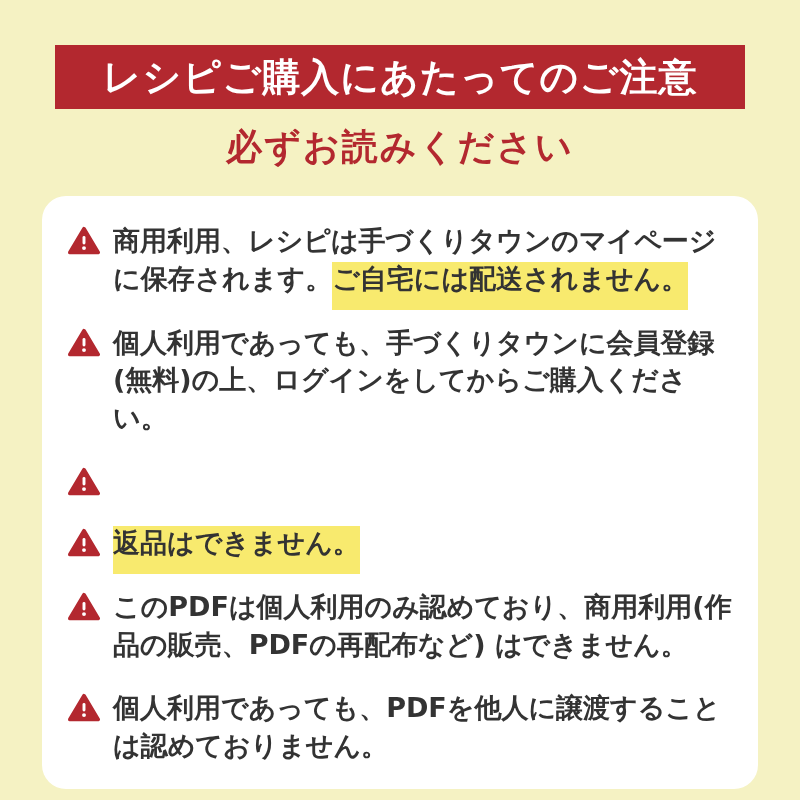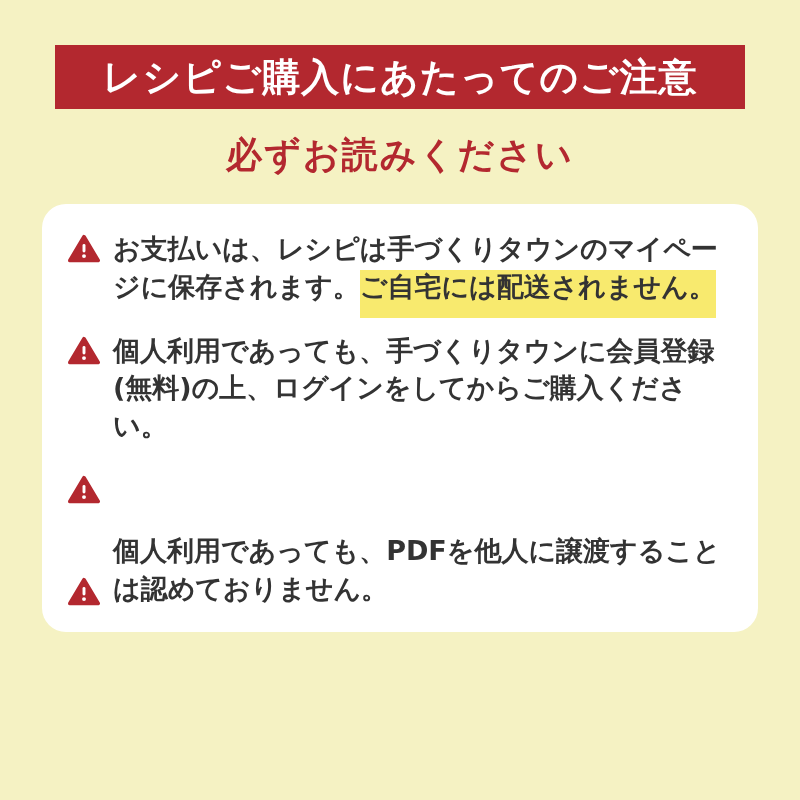--- a/index.html
+++ b/index.html
@@ -25,40 +25,40 @@
     justify-content:center;
   }
   .header-banner h1{
     color:#ffffff;
     font-size:38px;
     font-weight:700;
     letter-spacing:1px;
     white-space:nowrap;
   }
   .subtitle{
-    margin-top:22px;
+    margin-top:14px;
     text-align:center;
     color:var(--accent);
     font-size:36px;
     font-weight:700;
     letter-spacing:2px;
   }
   .notice-card{
     margin:24px 42px 0 42px;
     background:var(--card);
     border-radius:24px;
     padding:26px 24px 24px 26px;
   }
   .notice-item{
     display:flex;
     align-items:flex-start;
     gap:13px;
     margin-bottom:26px;
   }
-  .notice-item:last-child{margin-bottom:0;align-items:flex-end;}
+  .notice-item:last-child{margin-bottom:0;}
   .icon{
     flex:0 0 32px;
     width:32px;height:32px;
     margin-top:3px;
     display:inline-block;
   }
   .icon svg{display:block;}
   .notice-text{
     color:var(--text);
     font-size:27px;
@@ -85,21 +85,21 @@
 <div class="notice-card">
   <div>
   <div class="notice-item">
     <span class="icon">
       <svg viewBox="0 0 24 24" width="32" height="32" aria-hidden="true">
         <path d="M12 2.8 L22.6 20.6 L1.4 20.6 Z" fill="var(--accent)" stroke="var(--accent)" stroke-width="2.8" stroke-linejoin="round"></path>
         <rect x="10.9" y="8.2" width="2.2" height="6.4" rx="1.1" fill="#ffffff"></rect>
         <circle cx="12" cy="17.3" r="1.45" fill="#ffffff"></circle>
       </svg>
     </span>
-    <p class="notice-text"><span>お支払いは、レシピは手づくりタウンのマイページに保存されます。</span><span class="hl">ご自宅には配送されません。</span></p>
+    <p class="notice-text"><span>商用利用、レシピは手づくりタウンのマイページに保存されます。</span><span class="hl">ご自宅には配送されません。</span></p>
   </div>
 
   <div class="notice-item">
     <span class="icon">
       <svg viewBox="0 0 24 24" width="32" height="32" aria-hidden="true">
         <path d="M12 2.8 L22.6 20.6 L1.4 20.6 Z" fill="var(--accent)" stroke="var(--accent)" stroke-width="2.8" stroke-linejoin="round"></path>
         <rect x="10.9" y="8.2" width="2.2" height="6.4" rx="1.1" fill="#ffffff"></rect>
         <circle cx="12" cy="17.3" r="1.45" fill="#ffffff"></circle>
       </svg>
     </span>
@@ -109,21 +109,41 @@
   <div class="notice-item">
     <span class="icon">
       <svg viewBox="0 0 24 24" width="32" height="32" aria-hidden="true">
         <path d="M12 2.8 L22.6 20.6 L1.4 20.6 Z" fill="var(--accent)" stroke="var(--accent)" stroke-width="2.8" stroke-linejoin="round"></path>
         <rect x="10.9" y="8.2" width="2.2" height="6.4" rx="1.1" fill="#ffffff"></rect>
         <circle cx="12" cy="17.3" r="1.45" fill="#ffffff"></circle>
       </svg>
     </span>
   </div>
 
+  <div class="notice-item">
+    <span class="icon">
+      <svg viewBox="0 0 24 24" width="32" height="32" aria-hidden="true">
+        <path d="M12 2.8 L22.6 20.6 L1.4 20.6 Z" fill="var(--accent)" stroke="var(--accent)" stroke-width="2.8" stroke-linejoin="round"></path>
+        <rect x="10.9" y="8.2" width="2.2" height="6.4" rx="1.1" fill="#ffffff"></rect>
+        <circle cx="12" cy="17.3" r="1.45" fill="#ffffff"></circle>
+      </svg>
+    </span>
+    <p class="notice-text"><span class="hl">返品はできません。</span></p>
+  </div>
 
+  <div class="notice-item">
+    <span class="icon">
+      <svg viewBox="0 0 24 24" width="32" height="32" aria-hidden="true">
+        <path d="M12 2.8 L22.6 20.6 L1.4 20.6 Z" fill="var(--accent)" stroke="var(--accent)" stroke-width="2.8" stroke-linejoin="round"></path>
+        <rect x="10.9" y="8.2" width="2.2" height="6.4" rx="1.1" fill="#ffffff"></rect>
+        <circle cx="12" cy="17.3" r="1.45" fill="#ffffff"></circle>
+      </svg>
+    </span>
+    <p class="notice-text"><span>このPDFは個人利用のみ認めており、商用利用(作品の販売、PDFの再配布など) はできません。</span></p>
+  </div>
 
   <div class="notice-item">
     <span class="icon">
       <svg viewBox="0 0 24 24" width="32" height="32" aria-hidden="true">
         <path d="M12 2.8 L22.6 20.6 L1.4 20.6 Z" fill="var(--accent)" stroke="var(--accent)" stroke-width="2.8" stroke-linejoin="round"></path>
         <rect x="10.9" y="8.2" width="2.2" height="6.4" rx="1.1" fill="#ffffff"></rect>
         <circle cx="12" cy="17.3" r="1.45" fill="#ffffff"></circle>
       </svg>
     </span>
     <p class="notice-text"><span>個人利用であっても、PDFを他人に譲渡することは認めておりません。</span></p>

